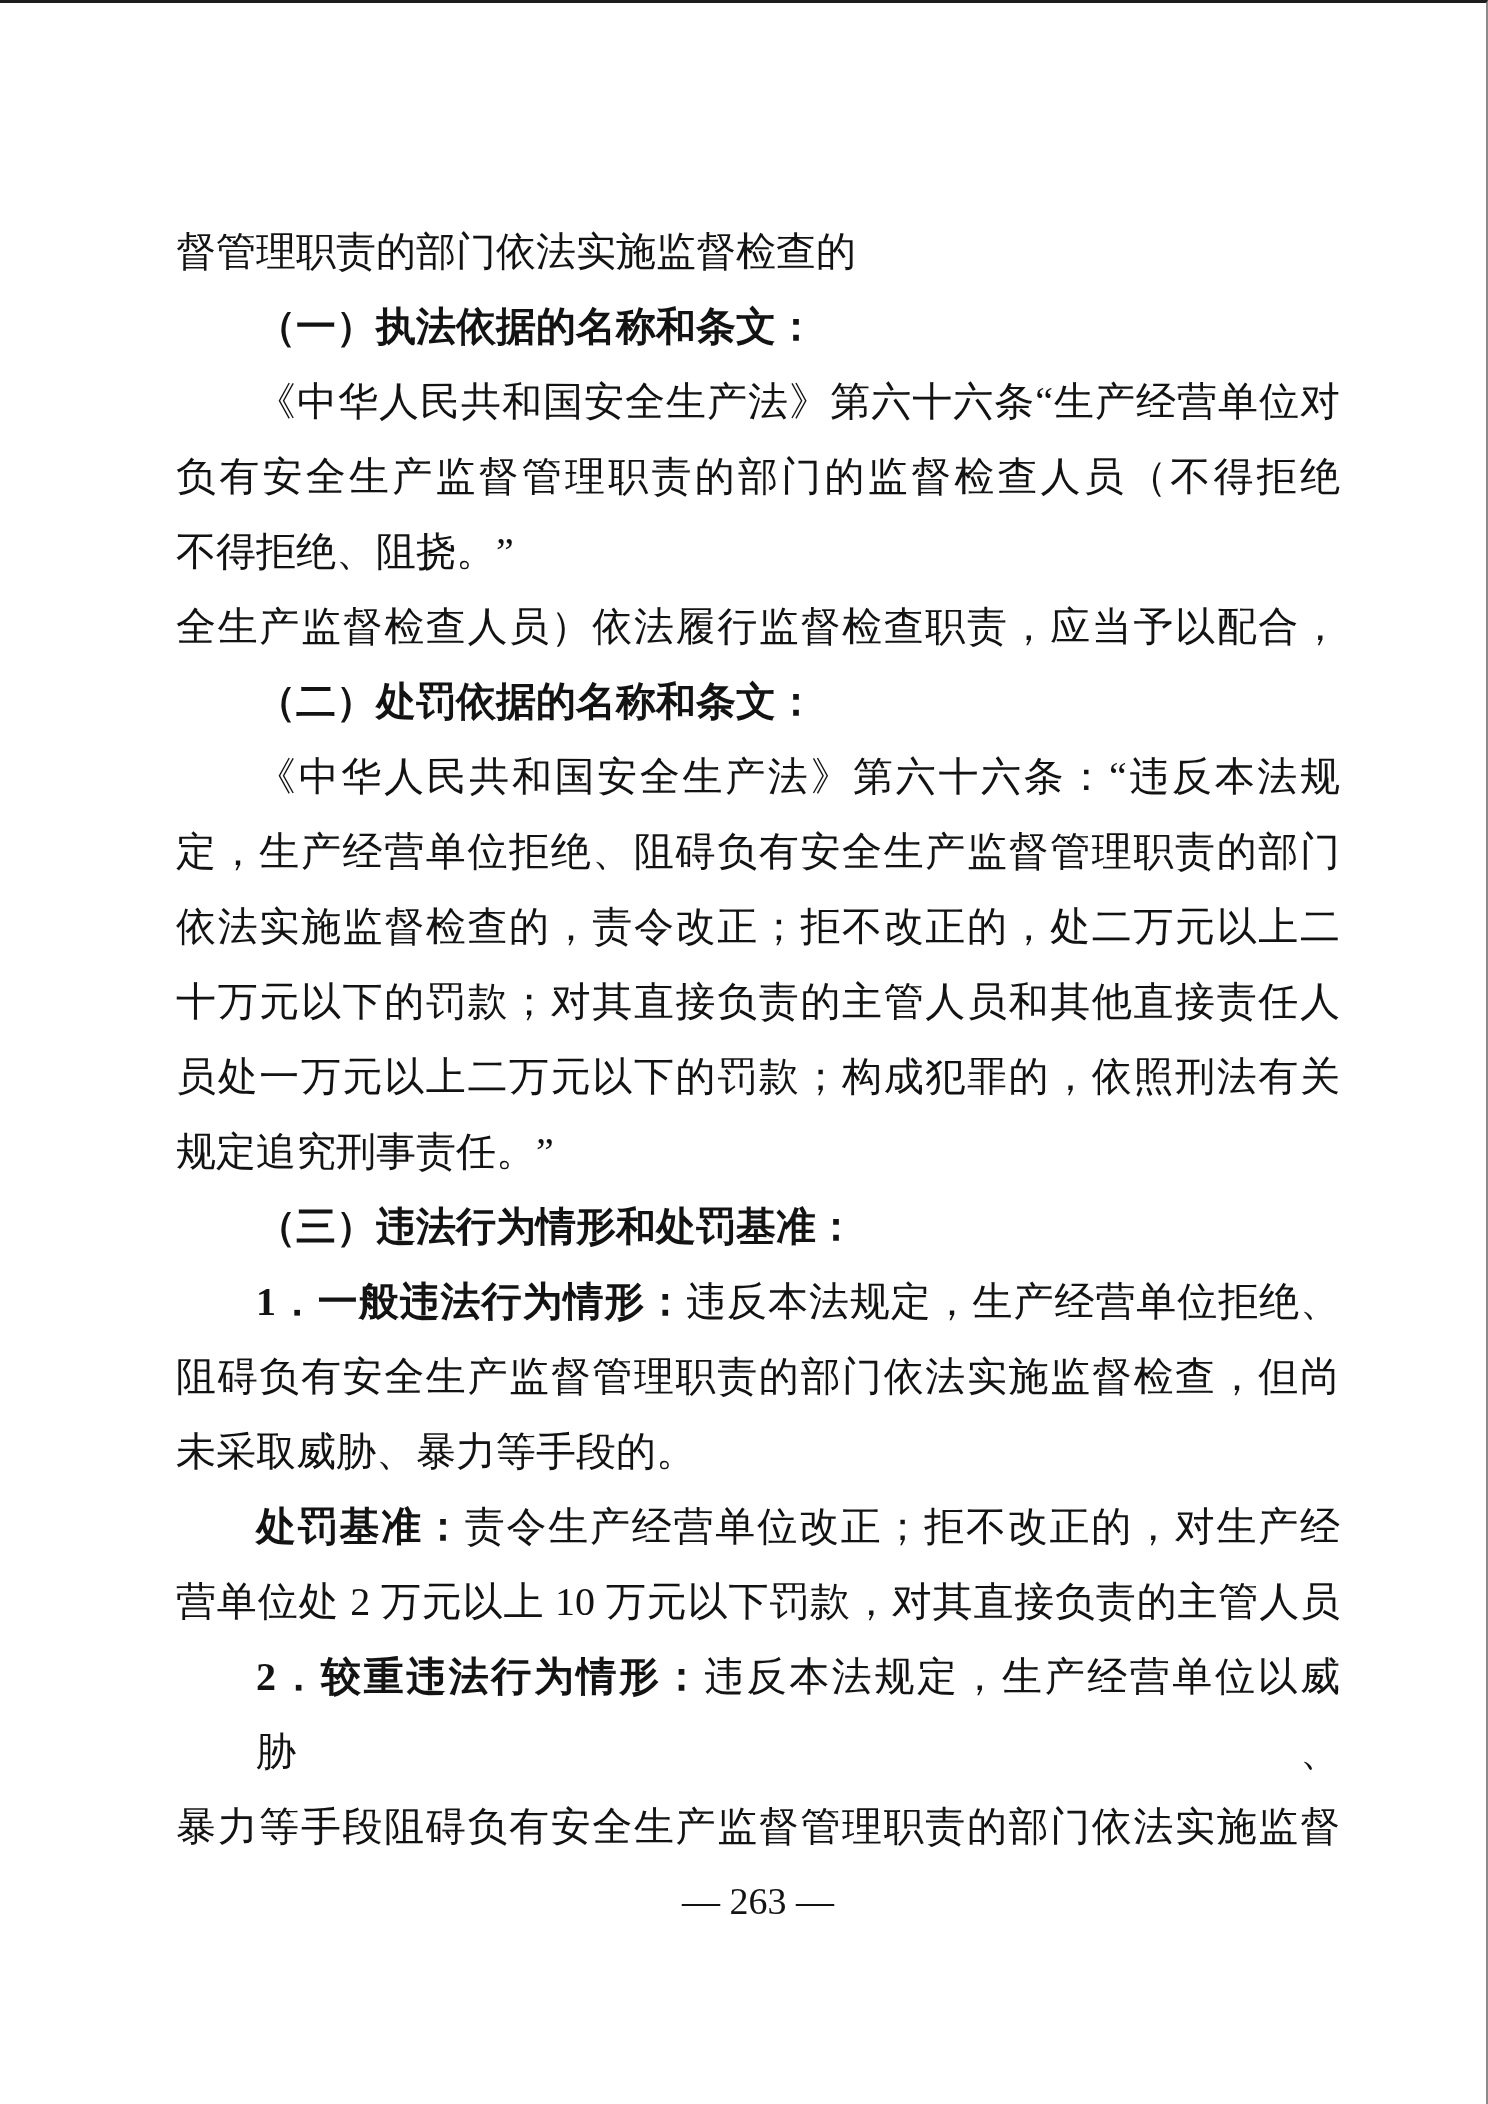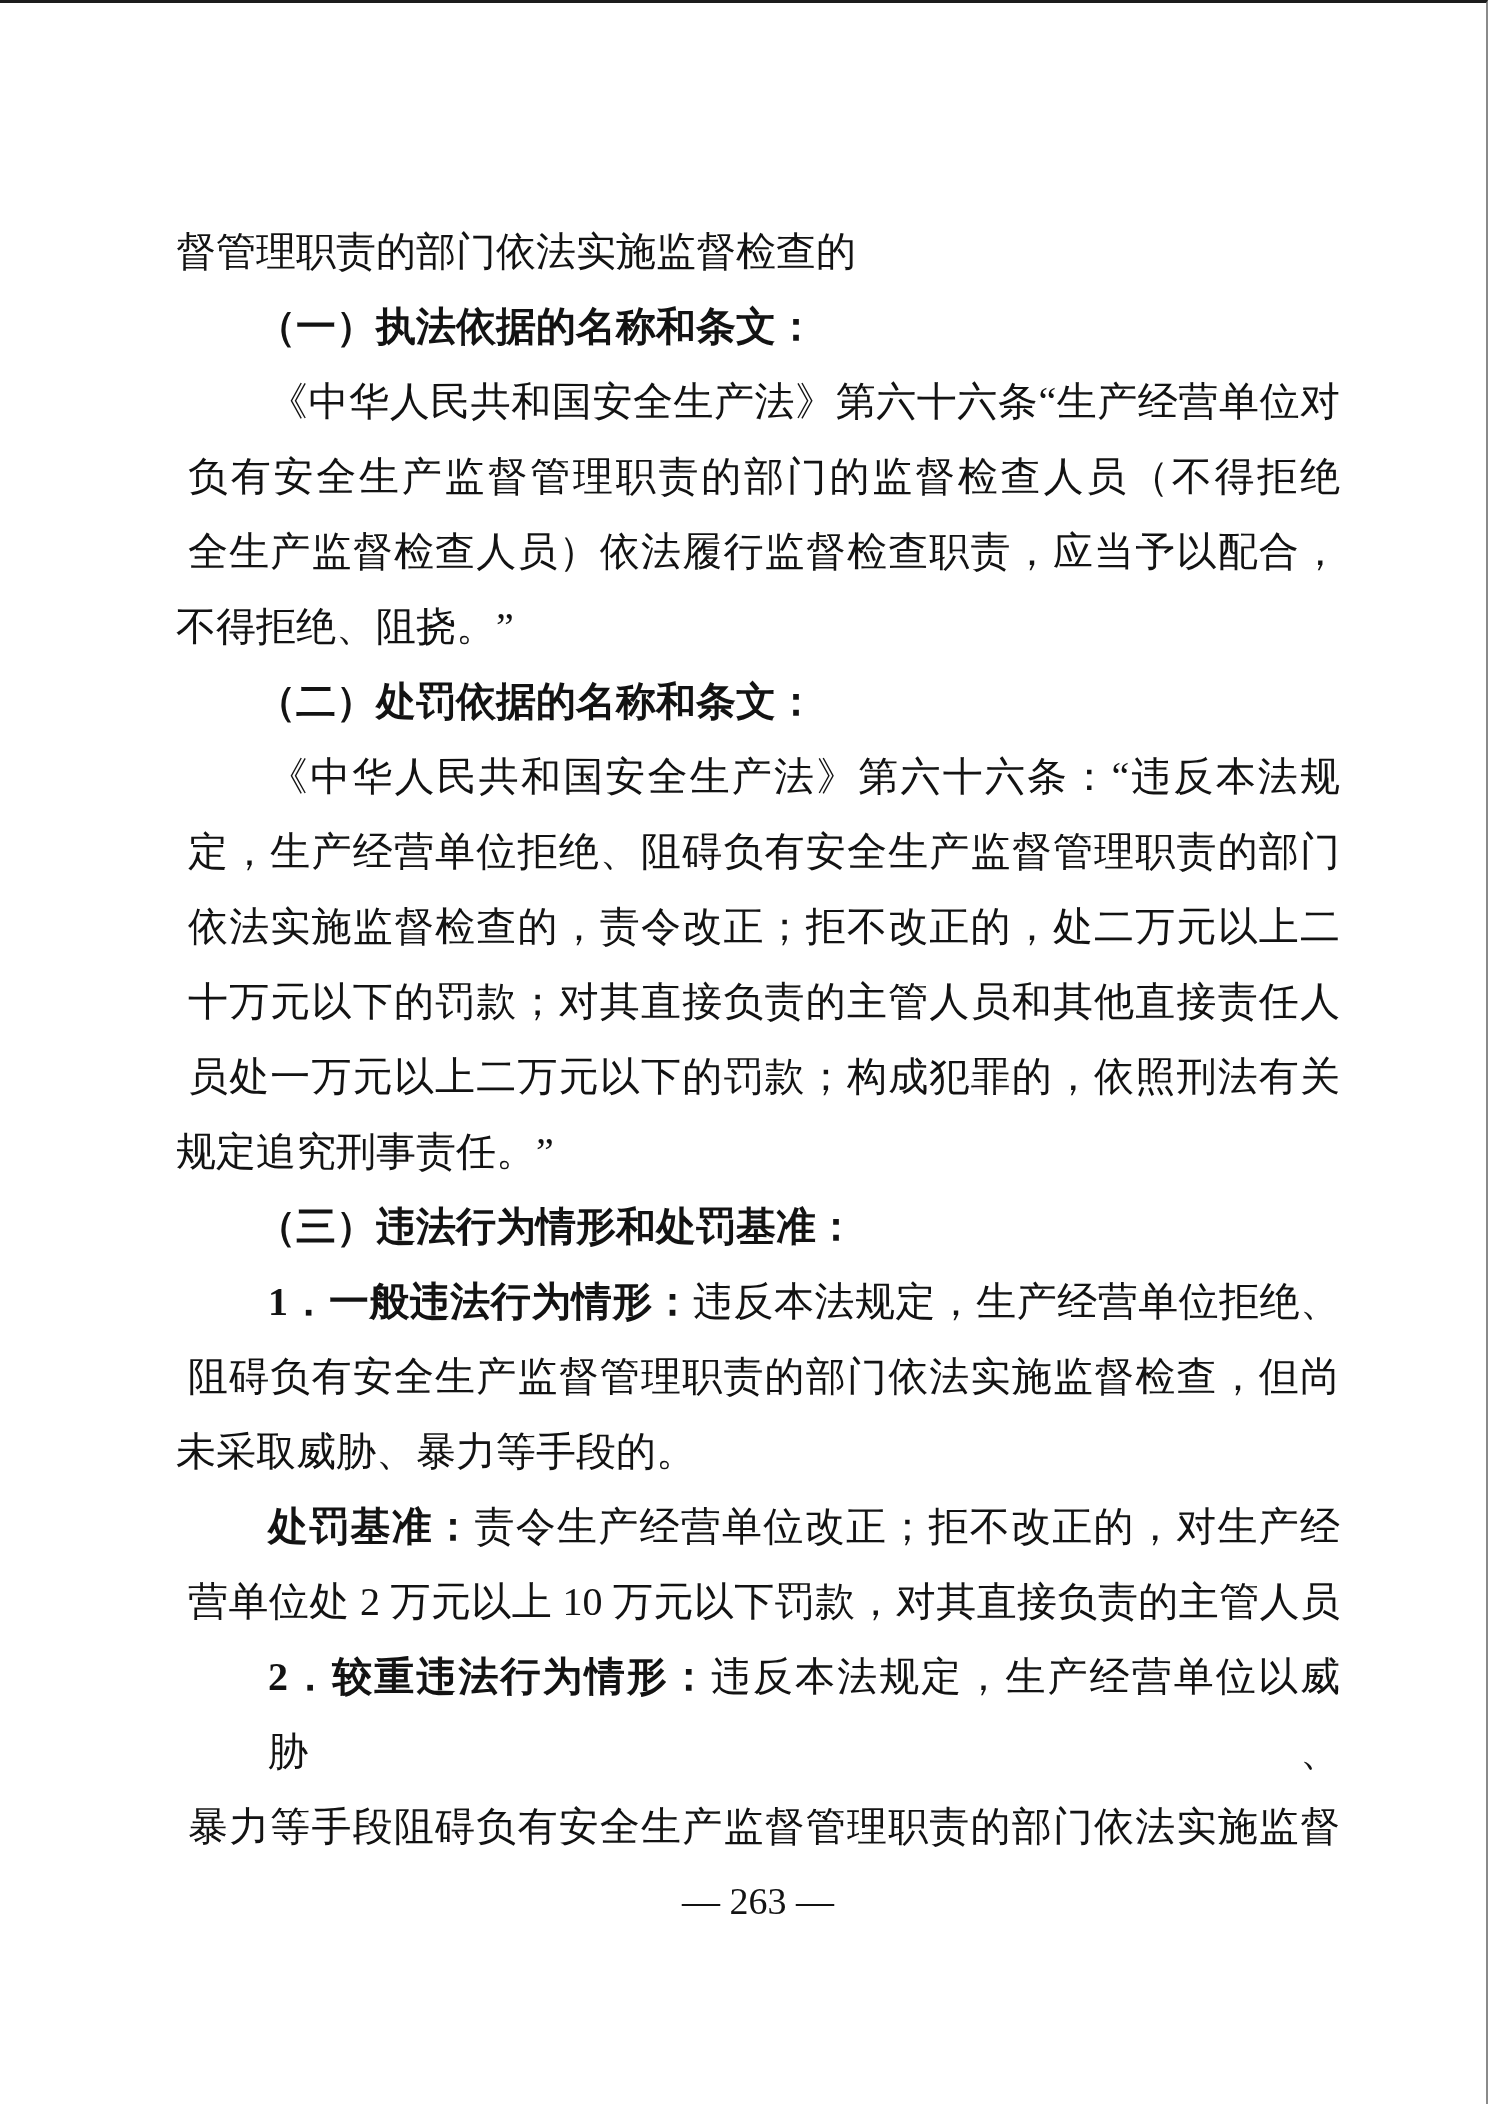--- a/index.html
+++ b/index.html
@@ -31,21 +31,20 @@
     white-space: normal;
     text-align: left;
   }
   .line.ind {
     padding-left: 80px;
   }
   .line.just {
     text-align: justify;
     text-align-last: justify;
     text-justify: inter-character;
-    margin-left: 12px;
   }
   .line .b {
     font-weight: bold;
   }
   .footer-line {
     font-size: 38px;
     line-height: 75px;
     text-align: center;
     color: #131313;
     font-family: Liberation Serif, serif;
@@ -54,22 +53,22 @@
 </head>
 <body>
 
 <div class="page">
   <div class="content">
     <div id="lines">
         <div class="line"><span>督管理职责的部门依法实施监督检查的</span></div>
         <div class="line ind"><span class="b">（一）执法依据的名称和条文：</span></div>
         <div class="line just ind"><span>《中华人民共和国安全生产法》第六十六条“生产经营单位对</span></div>
         <div class="line just"><span>负有安全生产监督管理职责的部门的监督检查人员（不得拒绝</span></div>
+        <div class="line"><span>不得拒绝、阻挠。”</span></div>
         <div class="line just"><span>全生产监督检查人员）依法履行监督检查职责，应当予以配合，</span></div>
-        <div class="line"><span>不得拒绝、阻挠。”</span></div>
         <div class="line ind"><span class="b">（二）处罚依据的名称和条文：</span></div>
         <div class="line just ind"><span>《中华人民共和国安全生产法》第六十六条：“违反本法规</span></div>
         <div class="line just"><span>定，生产经营单位拒绝、阻碍负有安全生产监督管理职责的部门</span></div>
         <div class="line just"><span>依法实施监督检查的，责令改正；拒不改正的，处二万元以上二</span></div>
         <div class="line just"><span>十万元以下的罚款；对其直接负责的主管人员和其他直接责任人</span></div>
         <div class="line just"><span>员处一万元以上二万元以下的罚款；构成犯罪的，依照刑法有关</span></div>
         <div class="line"><span>规定追究刑事责任。”</span></div>
         <div class="line ind"><span class="b">（三）违法行为情形和处罚基准：</span></div>
         <div class="line just ind"><span class="b">1．一般违法行为情形：</span><span>违反本法规定，生产经营单位拒绝、</span></div>
         <div class="line just"><span>阻碍负有安全生产监督管理职责的部门依法实施监督检查，但尚</span></div>

